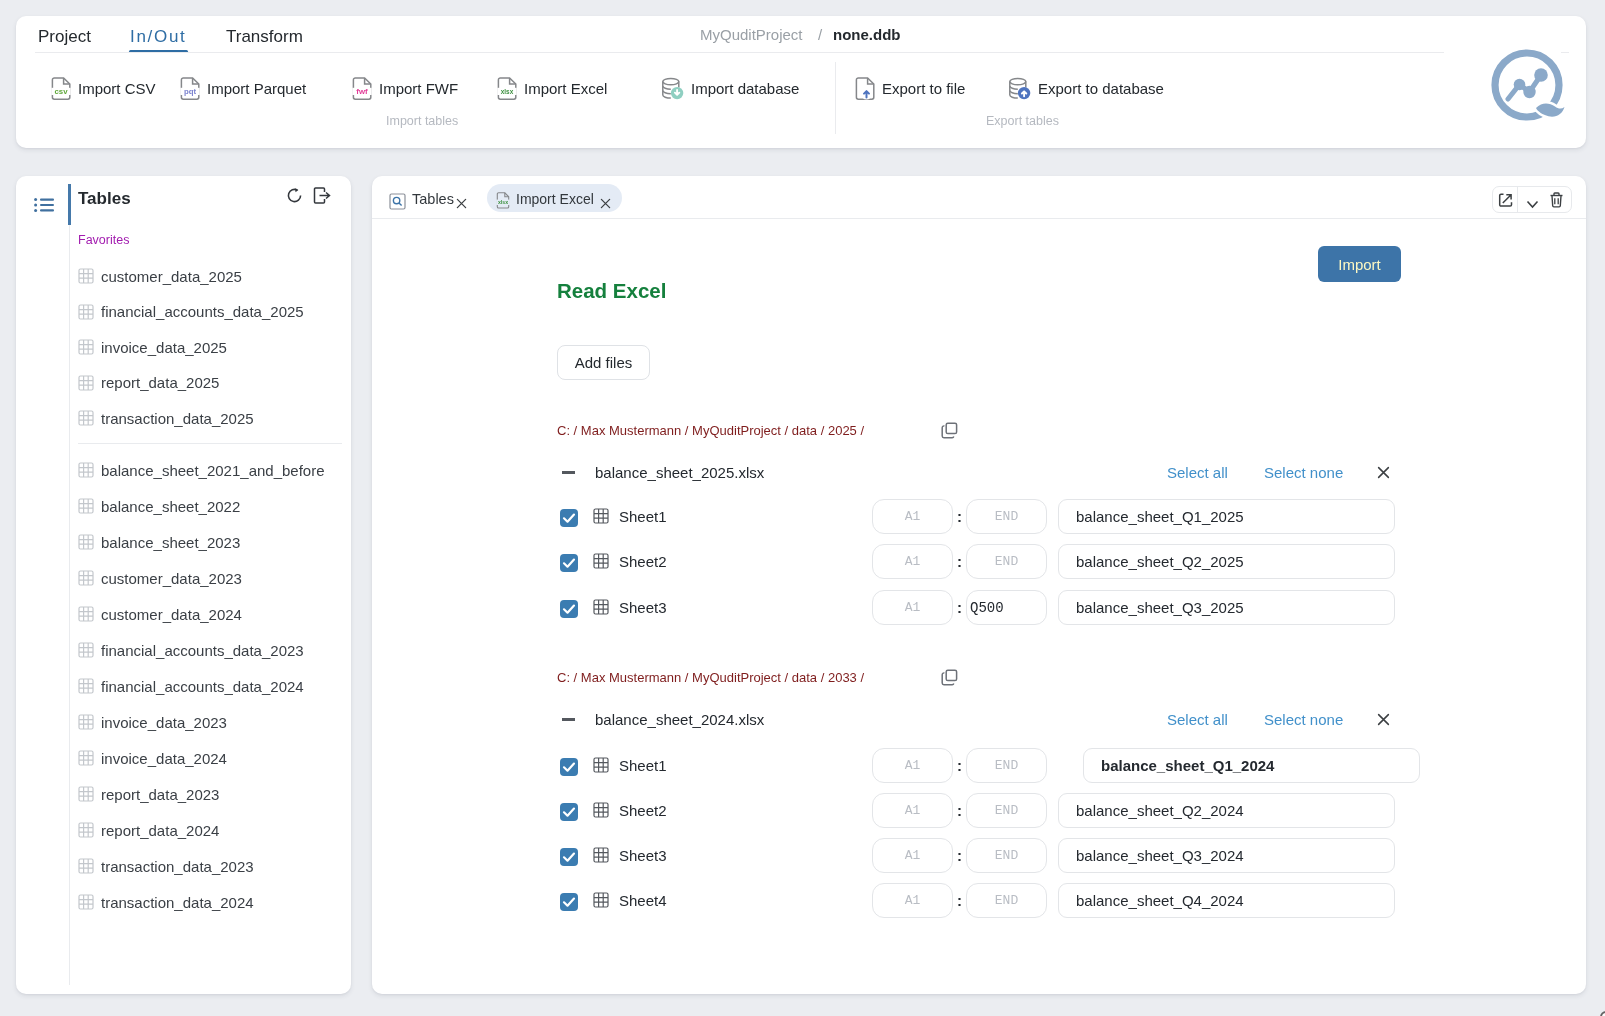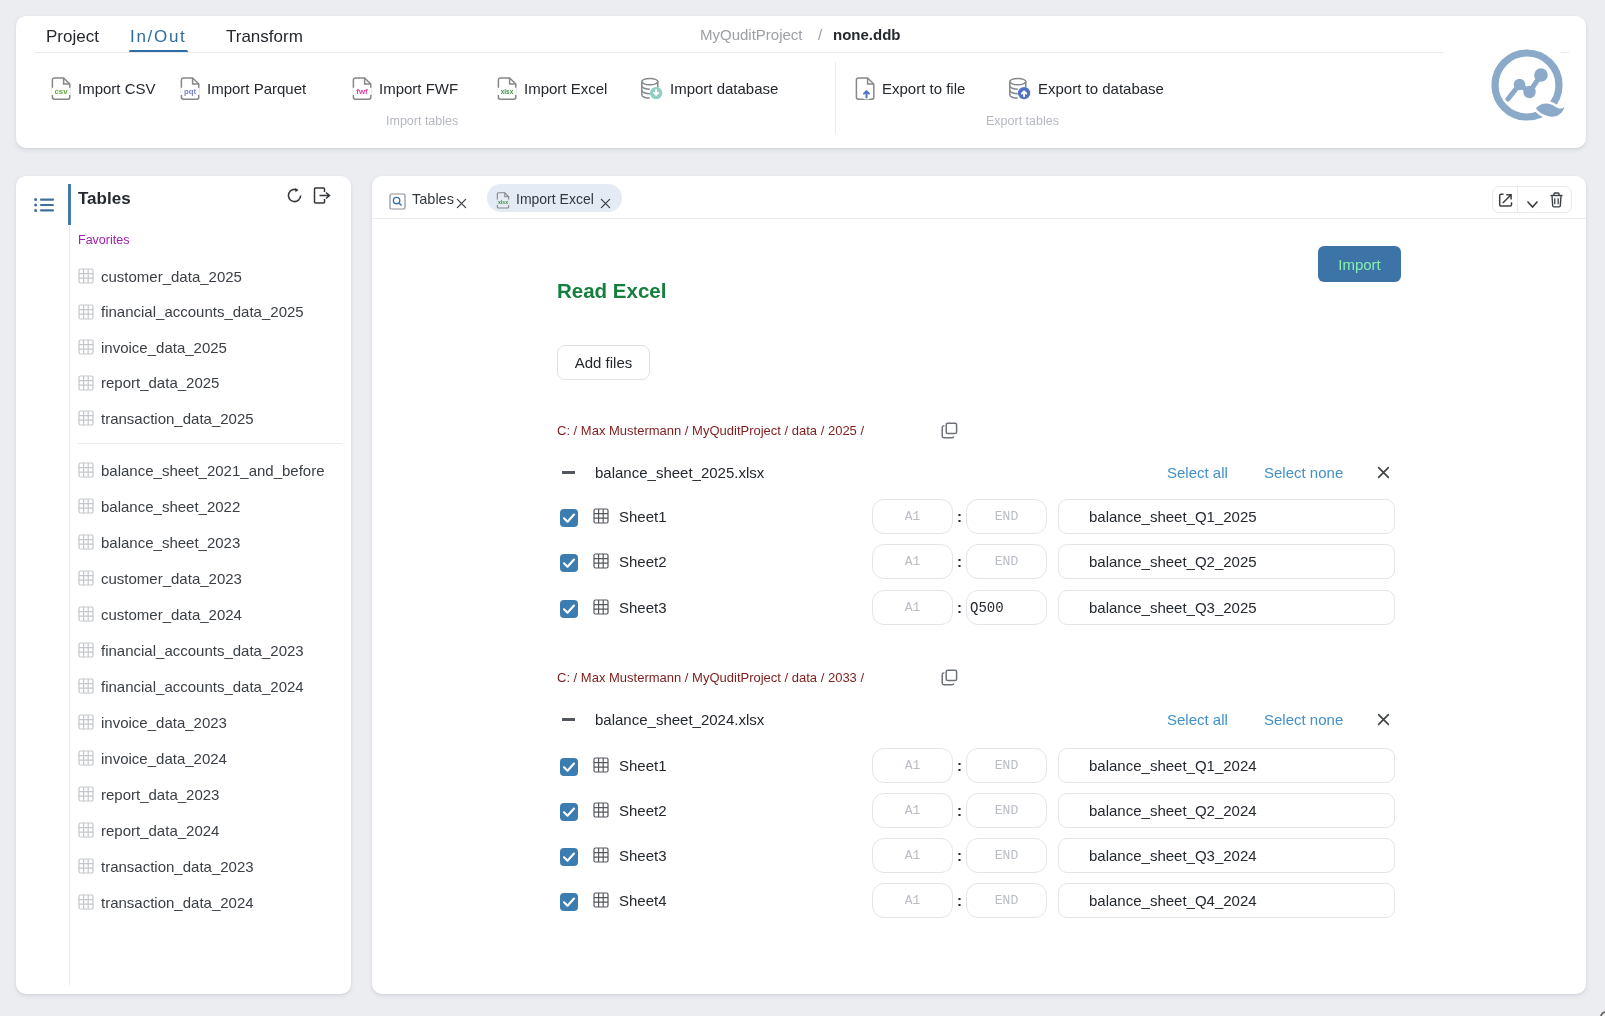--- a/index.html
+++ b/index.html
@@ -10,34 +10,34 @@
   .tab { position:absolute; top:27px; font-size:17px; color:#24292e; }
   .toolitem { position:absolute; top:78px; height:21px; display:flex; align-items:center; }
   .toolitem span { font-size:15px; color:#24292e; margin-left:7px; }
   .caption { position:absolute; top:114px; font-size:12.5px; color:#b5b9c0; }
   .sbitem { position:absolute; left:78px; height:36px; display:flex; align-items:center; }
   .sbitem span { font-size:15px; color:#3a3f45; margin-left:7px; }
   .row-input { position:absolute; height:35px; border:1px solid #e3e5e8; border-radius:12px; background:#fff; }
   .cellph { display:flex; align-items:center; justify-content:center; width:100%; height:100%;
             font-family:"Liberation Mono", monospace; font-size:13px; color:#b9bdc4; }
   .nameinput { position:absolute; height:35px; width:337px; border:1px solid #e3e5e8; border-radius:9px; background:#fff;
-               display:flex; align-items:center; padding-left:30px; font-size:15px; color:#24292f; }
+               display:flex; align-items:center; padding-left:17px; font-size:15px; color:#24292f; }
   .sheetrow-label { position:absolute; left:619px; font-size:15px; color:#24292f; }
   .checkbox { position:absolute; left:560px; width:18px; height:18px; border-radius:4px; background:#3b7cb1; }
   .link { position:absolute; font-size:15px; color:#4190ca; }
   .pathtext { position:absolute; left:557px; font-size:13px; color:#7f1d1d; }
   .fname { position:absolute; left:595px; font-size:15px; color:#24292f; }
   .colon { position:absolute; font-size:15px; color:#24292f; font-weight:bold; }
 </style>
 
 </head>
 <body>
 
 <div class="card" style="left:16px; top:16px; width:1570px; height:132px;"></div>
-<div class="abs tab" style="left:38px;margin-left:8px;">Project</div>
+<div class="abs tab" style="left:38px;">Project</div>
 <div class="abs tab" style="left:130px; color:#2e6da4; letter-spacing:1.7px;">In/Out</div>
 <div class="abs tab" style="left:226px;">Transform</div>
 <div class="abs" style="left:129px; top:50px; width:59px; height:3px; background:#2e6da4; border-radius:2px;"></div>
 <div class="abs" style="left:35px; top:52px; width:1409px; height:1px; background:#eaebee;"></div>
 <div class="abs" style="left:1561px; top:52px; width:8px; height:1px; background:#eaebee;"></div>
 
 <div class="abs" style="left:700px; top:26px; font-size:15px; color:#9aa0a6;">MyQuditProject</div>
 <div class="abs" style="left:818px; top:26px; font-size:15px; color:#9aa0a6;">/</div>
 <div class="abs" style="left:833px; top:26px; font-size:15px; color:#24292e; font-weight:bold;">none.ddb</div>
 
@@ -70,21 +70,21 @@
   </div>
 <div class="toolitem" style="left:497px;" id="t-xlsx">
     <svg width="20" height="23" viewBox="0 0 20 23">
     <path d="M12.6 1 H3.3 A1.9 1.9 0 0 0 1.4 2.9 v17.4 a1.9 1.9 0 0 0 1.9 1.9 h13.6 a1.9 1.9 0 0 0 1.9 -1.9 V7 Z" fill="none" stroke="#85878a" stroke-width="1.5"></path>
     <path d="M12.6 1 V7 h6.2" fill="none" stroke="#85878a" stroke-width="1.5"></path>
     <rect x="0.3" y="10.8" width="19.4" height="7.2" fill="#fff"></rect>
     <text x="10" y="17" text-anchor="middle" font-family="Liberation Sans, sans-serif" font-size="6.4" font-weight="bold" fill="#3e9141">xlsx</text>
   </svg>
     <span>Import Excel</span>
   </div>
-<div class="toolitem" style="left:640px;" id="t-db">
+<div class="toolitem" style="left:661px;" id="t-db">
     <svg width="23" height="23" viewBox="0 0 23 23">
     <ellipse cx="9.8" cy="4.6" rx="8" ry="3.2" fill="none" stroke="#85878a" stroke-width="1.5"></ellipse>
     <path d="M1.8 4.6 V18 c0 1.7 3.6 3.1 8 3.1 M17.8 4.6 V10.4" fill="none" stroke="#85878a" stroke-width="1.5"></path>
     <path d="M1.8 9.1 c0 1.7 3.6 3.1 8 3.1 M1.8 13.6 c0 1.7 3.6 3.1 8 3.1" fill="none" stroke="#85878a" stroke-width="1.5"></path>
     <circle cx="16.1" cy="16.1" r="6.2" fill="#8fcfc1"></circle>
   <path d="M16.1 12.9 v4.8 M13.9 15.7 l2.2 2.2 2.2-2.2" fill="none" stroke="#fff" stroke-width="1.9" stroke-linecap="round" stroke-linejoin="round"></path>
   </svg>
     <span>Import database</span>
   </div>
 <div class="abs" style="left:835px; top:62px; width:1px; height:72px; background:#eaebee;"></div>
@@ -304,21 +304,21 @@
 <div class="abs" style="left:1526px; top:195px;" id="ic-chev"><svg width="13" height="9" viewBox="0 0 13 9">
       <path d="M1.5 1.5 L6.5 7 L11.5 1.5" fill="none" stroke="#3c4043" stroke-width="1.6"></path>
     </svg></div>
 <div class="abs" style="left:1549px; top:192px;" id="ic-trash"><svg width="15" height="16" viewBox="0 0 15 16">
   <path d="M1.5 3.5 h12" stroke="#3c4043" stroke-width="1.4"></path>
   <path d="M5 3 V1.8 a0.8 0.8 0 0 1 0.8 -0.8 h3.4 a0.8 0.8 0 0 1 0.8 0.8 V3" fill="none" stroke="#3c4043" stroke-width="1.4"></path>
   <path d="M3 3.8 l0.7 10 a1.2 1.2 0 0 0 1.2 1.1 h5.2 a1.2 1.2 0 0 0 1.2 -1.1 l0.7 -10" fill="none" stroke="#3c4043" stroke-width="1.4"></path>
   <path d="M5.8 6.3 v6 M9.2 6.3 v6" stroke="#3c4043" stroke-width="1.3"></path>
 </svg></div>
 
-<div class="abs" style="left:1318px; top:246px; width:83px; height:36px; border-radius:6px; background:#3d74a8; color:#86efac; font-size:15px; display:flex; align-items:center; justify-content:center;">Import</div>
+<div class="abs" style="left:1318px; top:246px; width:83px; height:36px; border-radius:6px; background:#3d74a8; color:#fef9c3; font-size:15px; display:flex; align-items:center; justify-content:center;">Import</div>
 <div class="abs" style="left:557px; top:279px; font-size:20.5px; font-weight:bold; color:#15803d;">Read Excel</div>
 <div class="abs" style="left:557px; top:345px; width:93px; height:35px; border:1px solid #dfe2e6; border-radius:8px; background:#fff; display:flex; align-items:center; justify-content:center; font-size:15px; color:#24292e;">Add files</div>
 
 <div id="block1">
     <div class="pathtext" style="top:423px;">C: / Max Mustermann / MyQuditProject / data / 2025 /</div>
   <div class="abs" style="left:941px; top:422px;"><svg width="17" height="17" viewBox="0 0 17 17">
   <rect x="5.2" y="1.2" width="10.4" height="10.4" rx="1.6" fill="none" stroke="#6d7178" stroke-width="1.5"></rect>
   <path d="M3.4 4 a1.7 1.7 0 0 0 -2.2 1.7 V14 a1.7 1.7 0 0 0 1.7 1.7 h8.3 a1.7 1.7 0 0 0 1.6 -1.2" fill="none" stroke="#6d7178" stroke-width="1.5"></path>
 </svg></div>
   <div class="abs" style="left:562px; top:471px; width:13px; height:2.5px; background:#54585e;"></div>
@@ -398,21 +398,21 @@
   <path d="M1 5.6 h14 M1 10.2 h14 M5.6 1 v14 M10.2 1 v14" stroke="#54585e" stroke-width="1.2"></path>
 </svg></div>
   <div class="sheetrow-label" style="top:757px;">Sheet1</div>
   <div class="row-input" style="left:872px; top:748px; width:81px;">
       <div class="cellph">A1</div>
     </div>
   <div class="colon" style="left:957px; top:757px;">:</div>
   <div class="row-input" style="left:966px; top:748px; width:81px;">
       <div class="cellph">END</div>
     </div>
-  <div class="nameinput" style="left:1058px; top:748px;">balance_sheet_Q1_2024</div>
+  <div class="nameinput" style="left:1083px; top:748px;font-weight:bold;">balance_sheet_Q1_2024</div>
   <div class="checkbox" style="top:803px;"><svg width="18" height="18" viewBox="0 0 18 18">
         <path d="M4 9.3 L7.5 12.7 L14 5.6" fill="none" stroke="#fff" stroke-width="2.2" stroke-linecap="round" stroke-linejoin="round"></path>
       </svg></div>
   <div class="abs" style="left:593px; top:802px;"><svg width="16" height="16" viewBox="0 0 16 16">
   <rect x="1" y="1" width="14" height="14" rx="1.5" fill="none" stroke="#54585e" stroke-width="1.2"></rect>
   <path d="M1 5.6 h14 M1 10.2 h14 M5.6 1 v14 M10.2 1 v14" stroke="#54585e" stroke-width="1.2"></path>
 </svg></div>
   <div class="sheetrow-label" style="top:802px;">Sheet2</div>
   <div class="row-input" style="left:872px; top:793px; width:81px;">
       <div class="cellph">A1</div>

